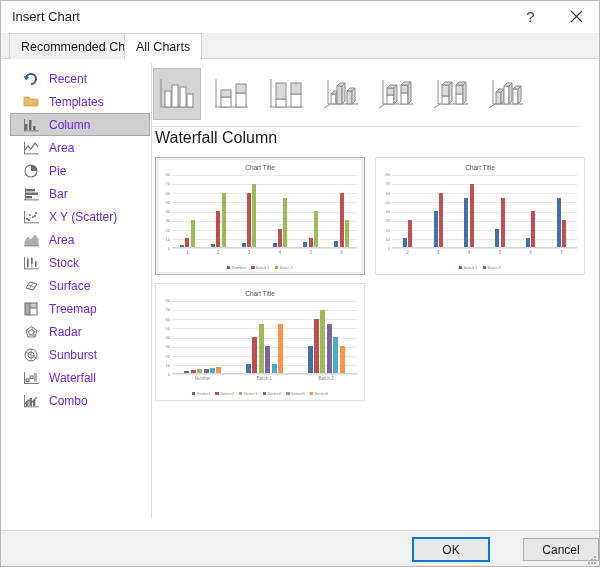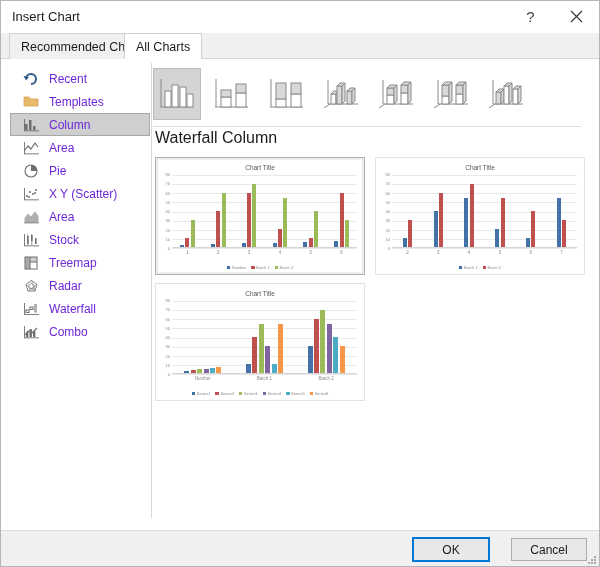--- a/index.html
+++ b/index.html
@@ -175,21 +175,21 @@
   }
   .btn {
     position:absolute; top:7px; height:23px; width:76px;
     display:flex; align-items:center; justify-content:center;
     font-size:12px; color:#1b1b1b;
     background:#e8e8e8;
     border:1px solid #adadad;
     cursor:default;
   }
   .btn.ok { right:110px; border:1px solid #0078d7; outline:1px solid #0078d7; }
-  .btn.cancel { right:12px;align-items:center; }
+  .btn.cancel { right:0;align-items:center; }
   .resize-grip {
     position:absolute; right:3px; bottom:2px; width:10px; height:10px;
   }
   .resize-grip i {
     position:absolute; width:2px; height:2px; background:#a9a9a9;
   }
 </style>
 </head>
 <body>
 
@@ -264,20 +264,32 @@
             <svg width="14" height="14" viewBox="0 0 14 14">
               <circle cx="7" cy="7" r="6" fill="none" stroke="#6f6f6f" stroke-width="1.1"></circle>
               <path d="M7 7 L7 1 A6 6 0 0 1 13 7 Z" fill="#6f6f6f"></path>
             </svg>
           </span>
           <span class="side-label">Pie</span>
         </div>
         <div class="side-item">
           <span class="side-ico">
             <svg width="15" height="14" viewBox="0 0 15 14">
+              <rect x="2" y="2" width="9" height="2.4" fill="#6f6f6f"></rect>
+              <rect x="2" y="5.5" width="12" height="2.4" fill="#6f6f6f"></rect>
+              <rect x="2" y="9" width="6" height="2.4" fill="#6f6f6f"></rect>
+              <rect x="0" y="12.4" width="15" height="0.9" fill="#6f6f6f"></rect>
+              <rect x="1" y="1" width="0.9" height="12" fill="#6f6f6f"></rect>
+            </svg>
+          </span>
+          <span class="side-label">Bar</span>
+        </div>
+        <div class="side-item">
+          <span class="side-ico">
+            <svg width="15" height="14" viewBox="0 0 15 14">
               <circle cx="3" cy="9" r="1" fill="#6f6f6f"></circle>
               <circle cx="6" cy="5" r="1" fill="#6f6f6f"></circle>
               <circle cx="9" cy="7" r="1" fill="#6f6f6f"></circle>
               <circle cx="12" cy="3" r="1" fill="#6f6f6f"></circle>
               <circle cx="5" cy="10" r="1" fill="#6f6f6f"></circle>
               <circle cx="11" cy="6" r="1" fill="#6f6f6f"></circle>
               <rect x="0" y="12.4" width="15" height="0.9" fill="#6f6f6f"></rect>
               <rect x="0" y="1" width="0.9" height="12" fill="#6f6f6f"></rect>
             </svg>
           </span>
@@ -301,20 +313,29 @@
               <line x1="3.8" y1="1" x2="3.8" y2="12" stroke="#6f6f6f" stroke-width="0.7"></line>
               <line x1="7.8" y1="1" x2="7.8" y2="12" stroke="#6f6f6f" stroke-width="0.7"></line>
               <rect x="0" y="12.4" width="15" height="0.9" fill="#6f6f6f"></rect>
               <rect x="0" y="1" width="0.9" height="12" fill="#6f6f6f"></rect>
             </svg>
           </span>
           <span class="side-label">Stock</span>
         </div>
         <div class="side-item">
           <span class="side-ico">
+            <svg width="15" height="14" viewBox="0 0 15 14">
+              <path d="M2 9 L6 3 L13 5 L9 11 Z" fill="none" stroke="#6f6f6f" stroke-width="1"></path>
+              <path d="M4 6 L10.5 7.8 M5.5 10 L9 4" stroke="#6f6f6f" stroke-width="0.7"></path>
+            </svg>
+          </span>
+          <span class="side-label">Surface</span>
+        </div>
+        <div class="side-item">
+          <span class="side-ico">
             <svg width="14" height="14" viewBox="0 0 14 14">
               <rect x="1" y="1" width="12" height="12" fill="none" stroke="#6f6f6f" stroke-width="1"></rect>
               <rect x="1" y="1" width="5" height="12" fill="#6f6f6f" opacity="0.6"></rect>
               <rect x="6" y="1" width="7" height="5" fill="#6f6f6f" opacity="0.35"></rect>
               <line x1="6" y1="1" x2="6" y2="13" stroke="#6f6f6f" stroke-width="1"></line>
               <line x1="6" y1="6" x2="13" y2="6" stroke="#6f6f6f" stroke-width="1"></line>
             </svg>
           </span>
           <span class="side-label">Treemap</span>
         </div>
@@ -322,20 +343,31 @@
           <span class="side-ico">
             <svg width="15" height="14" viewBox="0 0 15 14">
               <polygon points="7.5,1.5 13,5.5 11,12 4,12 2,5.5" fill="none" stroke="#6f6f6f" stroke-width="0.9"></polygon>
               <polygon points="7.5,4.5 10.5,6.5 9.5,10 5.5,10 4.5,6.5" fill="none" stroke="#6f6f6f" stroke-width="0.7"></polygon>
               <line x1="7.5" y1="1.5" x2="11" y2="12" stroke="#6f6f6f" stroke-width="0.5"></line>
               <line x1="13" y1="5.5" x2="4" y2="12" stroke="#6f6f6f" stroke-width="0.5"></line>
               <line x1="2" y1="5.5" x2="11" y2="12" stroke="#6f6f6f" stroke-width="0.5"></line>
             </svg>
           </span>
           <span class="side-label">Radar</span>
+        </div>
+        <div class="side-item">
+          <span class="side-ico">
+            <svg width="14" height="14" viewBox="0 0 14 14">
+              <circle cx="7" cy="7" r="6" fill="none" stroke="#6f6f6f" stroke-width="1"></circle>
+              <circle cx="7" cy="7" r="3" fill="none" stroke="#6f6f6f" stroke-width="1"></circle>
+              <line x1="7" y1="1" x2="7" y2="13" stroke="#6f6f6f" stroke-width="0.7"></line>
+              <line x1="1.5" y1="4" x2="12.5" y2="10" stroke="#6f6f6f" stroke-width="0.7"></line>
+            </svg>
+          </span>
+          <span class="side-label">Sunburst</span>
         </div>
         <div class="side-item">
           <span class="side-ico">
             <svg width="15" height="14" viewBox="0 0 15 14">
               <rect x="2" y="8" width="3" height="2.5" fill="none" stroke="#6f6f6f" stroke-width="1"></rect>
               <rect x="6" y="5" width="3" height="2.5" fill="none" stroke="#6f6f6f" stroke-width="1"></rect>
               <rect x="10" y="2" width="3" height="8.5" fill="#6f6f6f" opacity="0.55"></rect>
               <rect x="0" y="12" width="15" height="0.9" fill="#6f6f6f"></rect>
               <rect x="0" y="1" width="0.9" height="12" fill="#6f6f6f"></rect>
             </svg>

